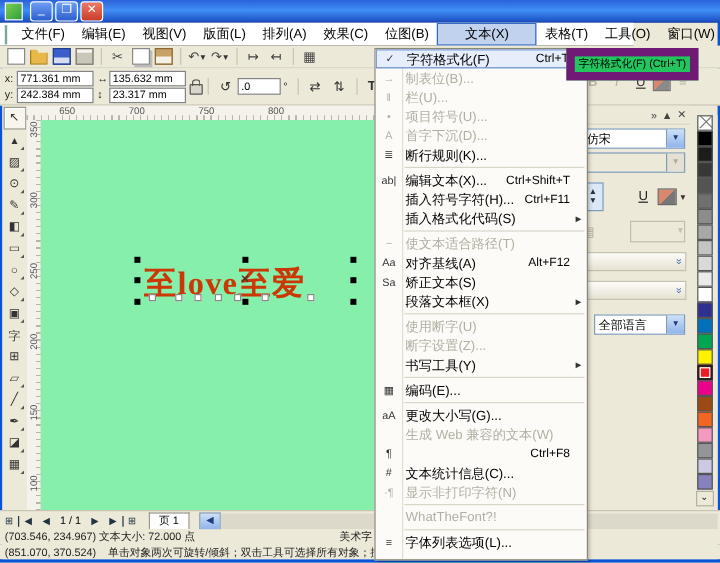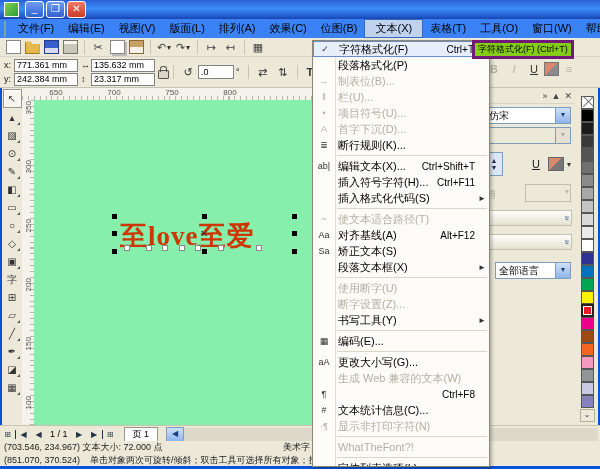--- a/index.html
+++ b/index.html
@@ -12,26 +12,26 @@
   #titlebar{position:absolute;left:0;top:0;width:600px;height:19px;
     background:linear-gradient(180deg,#2a62d8 0%,#3f8ef6 45%,#1e55c8 90%,#1941a5 100%);
     color:#fff;display:flex;align-items:center;padding:0 4px;box-sizing:border-box;}
   #app-icon{width:13px;height:13px;background:linear-gradient(135deg,#7fce55,#2f9e36);border:1px solid #fff;margin-right:4px;}
   #title-text{font-weight:bold;font-size:11px;text-shadow:1px 1px 1px #123;white-space:nowrap;flex:1;}
   .winbtn{width:17px;height:15px;margin-left:2px;border:1px solid #fff;border-radius:3px;
     color:#fff;font-size:10px;line-height:13px;text-align:center;
     background:linear-gradient(180deg,#6f9ef2,#2d5fd0);}
   .winbtn.close{background:linear-gradient(180deg,#ee7a66,#c93c26);}
   
-  #menubar{position:absolute;left:0;top:19px;width:600px;height:19px;background:#3b82f6;
+  #menubar{position:absolute;left:0;top:19px;width:528px;height:19px;background:#ffffff;
     border-bottom:1px solid #000000;display:flex;align-items:center;}
   #doc-icon{width:12px;height:14px;background:#fff;border:1px solid #7a9;margin:0 5px 0 4px;
     box-shadow:inset 0 3px 0 #8c6;}
   .mitem{padding:2px 7px;white-space:nowrap;cursor:default;}
-  .mitem.active{border:1px solid #316ac5;background:#c1d2ee;padding:1px 10px;}
+  .mitem.active{border:1px solid #316ac5;background:#c1d2ee;padding:1px 22px;}
   
   #toolbar{position:absolute;left:0;top:38px;width:600px;height:19px;background:#ece9d8;
     border-bottom:1px solid #d8d4c8;display:flex;align-items:center;padding-left:4px;box-sizing:border-box;}
   .tbtn{width:18px;height:16px;display:flex;align-items:center;justify-content:center;margin-right:1px;font-size:11px;color:#444;}
   .tsep{width:1px;height:14px;background:#c8c4b4;margin:0 4px;}
   .ic{width:13px;height:12px;display:inline-block;}
   .ic-new{background:#fff;border:1px solid #888;}
   .ic-open{background:#e8b94a;border:1px solid #9a7b20;clip-path:polygon(0 28%,8% 10%,42% 10%,52% 28%,100% 28%,100% 100%,0 100%);}
   .ic-save{background:#3a5fcd;border:1px solid #223d85;box-shadow:inset 0 -5px 0 #d6dcf2;}
   .ic-print{background:#c9c6ba;border:1px solid #77746a;box-shadow:inset 0 3px 0 #f5f4ef;}
@@ -126,21 +126,21 @@
   #text-menu:before{content:"";position:absolute;left:22px;top:0;bottom:0;width:1px;background:#e2dfd2;}
   .menu-row{height:16px;display:flex;align-items:center;position:relative;padding-right:4px;}
   .menu-row .micon{width:22px;text-align:center;font-size:9px;color:#333;flex:0 0 22px;}
   .menu-row .mlabel{font-size:11px;white-space:nowrap;padding-left:3px;}
   .menu-row .mshort{margin-left:auto;font-size:10px;padding-right:10px;white-space:nowrap;}
   .menu-row .marrow{position:absolute;right:3px;font-size:8px;color:#333;}
   .menu-row.disabled .mlabel,.menu-row.disabled .mshort,.menu-row.disabled .micon{color:#b3b0a1;}
   .menu-row.selected{background:#e6eefb;border:1px solid #6a8cc8;height:14px;box-sizing:content-box;}
   .menu-sep{height:1px;background:#d9d6c8;margin:2px 2px 2px 24px;}
   
-  #tooltip{position:absolute;left:472px;top:40px;height:13px;background:#84cc16;border:3px solid #701a75;
+  #tooltip{position:absolute;left:472px;top:40px;height:13px;background:#22c55e;border:7px solid #701a75;
     font-size:9px;line-height:12px;padding:0 3px;white-space:nowrap;z-index:60;}
 </style>
 </head>
 <body>
 
 <div id="frame"></div>
 
 <div id="titlebar">
   <div id="app-icon"></div>
   <div class="winbtn">_</div>
@@ -382,24 +382,20 @@
   <span id="st2-left">(851.070, 370.524)</span>
   <span>单击对象两次可旋转/倾斜；双击工具可选择所有对象；按住</span>
 </div>
 
 <div id="text-menu">
     <div class="menu-row selected">
       <span class="micon">✓</span>
       <span class="mlabel">字符格式化(F)</span>
       <span class="mshort">Ctrl+T</span>
     </div>
-    <div class="menu-row">
-      <span class="micon"></span>
-      <span class="mlabel">段落格式化(P)</span>
-    </div>
     <div class="menu-row disabled">
       <span class="micon">→</span>
       <span class="mlabel">制表位(B)...</span>
     </div>
     <div class="menu-row disabled">
       <span class="micon">‖</span>
       <span class="mlabel">栏(U)...</span>
     </div>
     <div class="menu-row disabled">
       <span class="micon">•</span>

